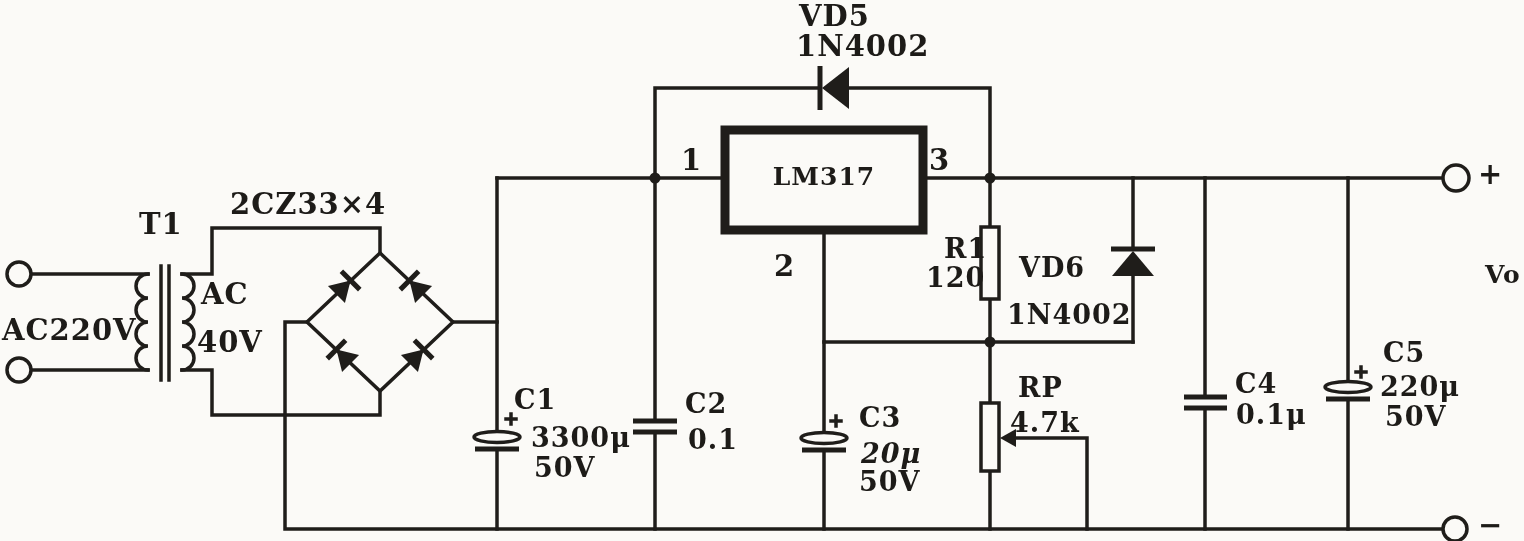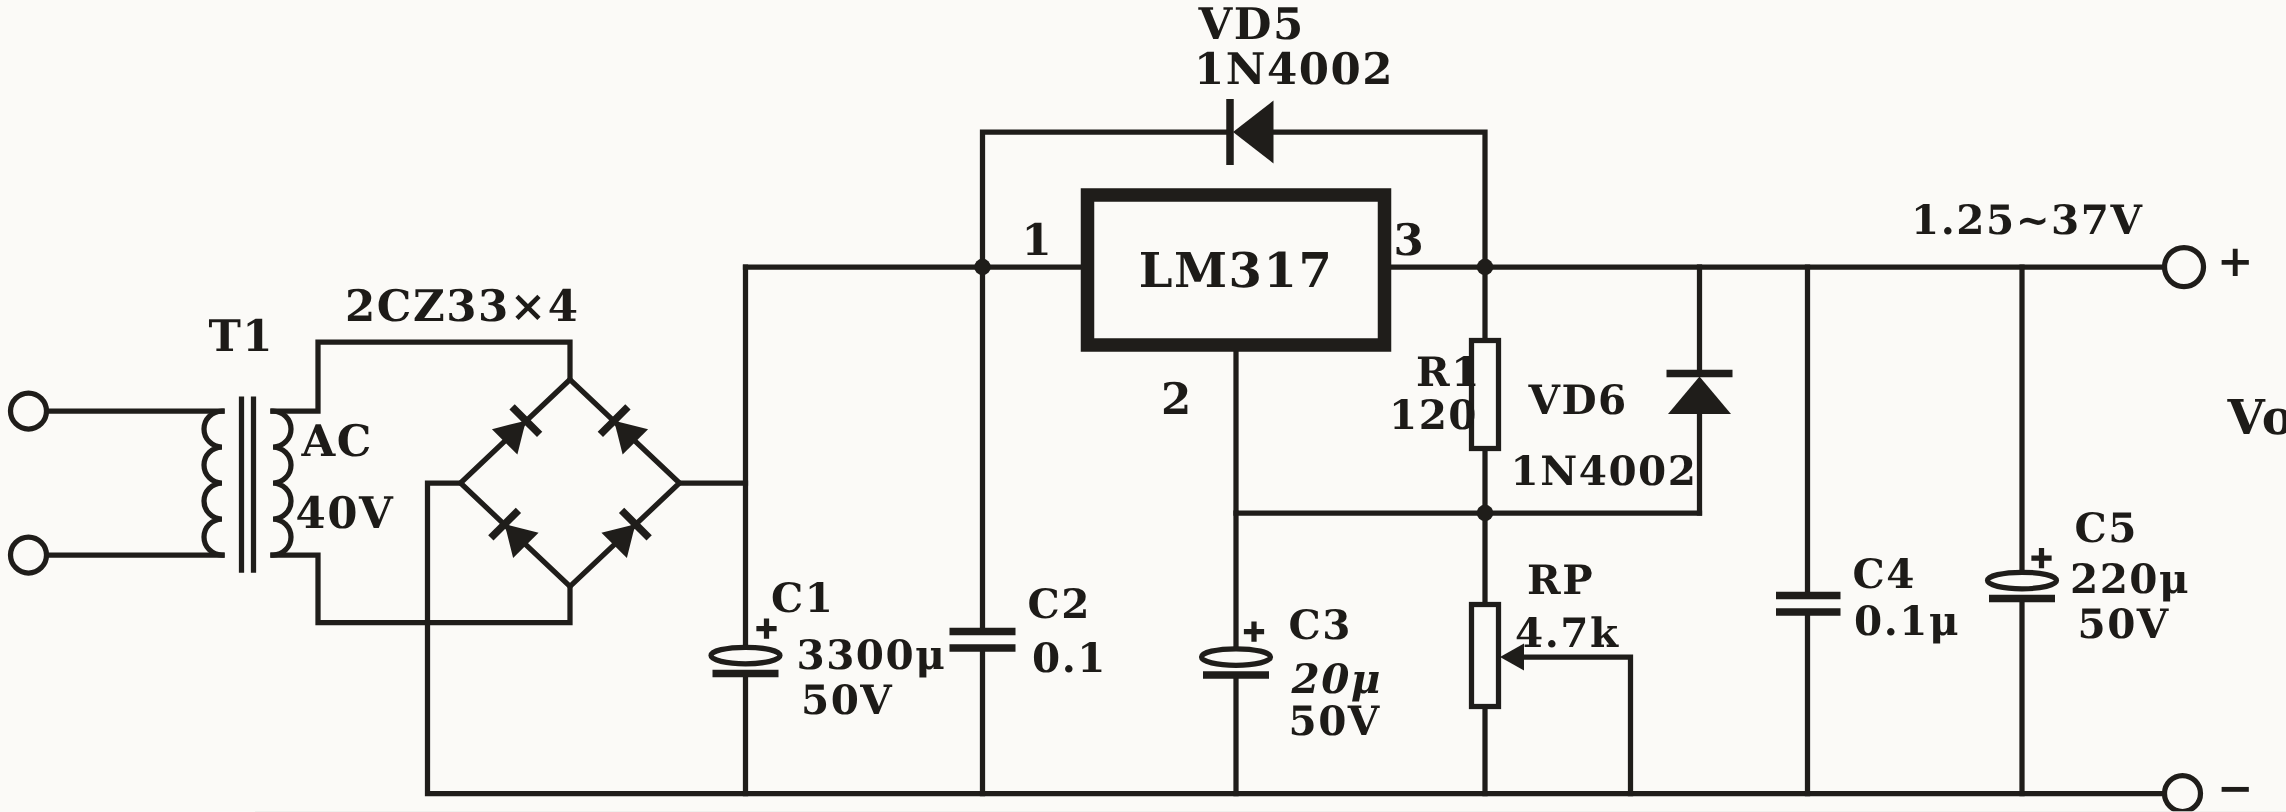--- a/index.html
+++ b/index.html
@@ -14,21 +14,21 @@
   #stage svg{position:absolute;left:0;top:0;}
   .lbl{
     position:absolute;
     font-weight:700;
     line-height:1;
     white-space:nowrap;
     letter-spacing:1px;
   }
   .s27{font-size:27px;}
   .s29{font-size:29px;}
-  .s31{font-size:32px;}
+  .s31{font-size:25px;}
   .wire{stroke:#1f1d1a;stroke-width:3.5;fill:none;stroke-linecap:square;}
   .thick{stroke:#1f1d1a;stroke-width:5;fill:none;stroke-linecap:butt;}
   .body{fill:#fbfaf7;stroke:#1f1d1a;stroke-width:3.5;}
   .tri{fill:#1f1d1a;stroke:none;}
   .dot{fill:#1f1d1a;stroke:none;}
   .term{fill:#fbfaf7;stroke:#1f1d1a;stroke-width:3.5;}
 </style>
 </head>
 <body>
 
@@ -152,20 +152,21 @@
     <circle class="dot" cx="655" cy="178" r="5.5"></circle>
     <circle class="dot" cx="990" cy="178" r="5.5"></circle>
     <circle class="dot" cx="990" cy="342" r="5.5"></circle>
 
     <circle class="term" cx="19" cy="274" r="12"></circle>
     <circle class="term" cx="19" cy="370" r="12"></circle>
     <circle class="term" cx="1456" cy="178" r="13"></circle>
     <circle class="term" cx="1455" cy="529" r="12"></circle>
   </svg>
 
+  <div class="lbl s29" style="left:2px;top:316px;">AC220V</div>
   <div class="lbl s29" style="left:139px;top:210px;">T1</div>
   <div class="lbl s29" style="left:201px;top:280px;">AC</div>
   <div class="lbl s29" style="left:197px;top:328px;">40V</div>
   <div class="lbl s29" style="left:230px;top:190px;">2CZ33×4</div>
 
   <div class="lbl s29" style="left:799px;top:2px;">VD5</div>
   <div class="lbl s29" style="left:796px;top:32px;">1N4002</div>
 
   <div class="lbl s29" style="left:681px;top:146px;">1</div>
   <div class="lbl s29" style="left:774px;top:252px;">2</div>
@@ -192,18 +193,17 @@
   <div class="lbl s27" style="left:1018px;top:374px;">RP</div>
   <div class="lbl s27" style="left:1010px;top:409px;">4.7k</div>
 
   <div class="lbl s27" style="left:1235px;top:370px;">C4</div>
   <div class="lbl s27" style="left:1236px;top:401px;">0.1μ</div>
 
   <div class="lbl s27" style="left:1383px;top:339px;text-align:center;">C5</div>
   <div class="lbl s27" style="left:1380px;top:373px;">220μ</div>
   <div class="lbl s27" style="left:1385px;top:403px;">50V</div>
 
-  <div class="lbl s27" style="left:1274px;top:134px;">1.25~37V</div>
   <div class="lbl s29" style="left:1478px;top:160px;">+</div>
   <div class="lbl s31" style="left:1485px;top:262px;">Vo</div>
   <div class="lbl s29" style="left:1478px;top:511px;">−</div>
 
 </div>
 
 </body></html>

